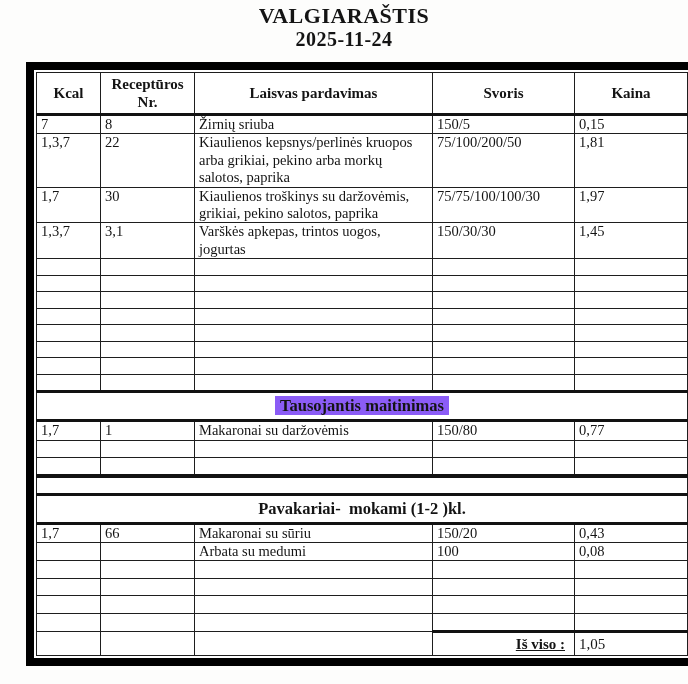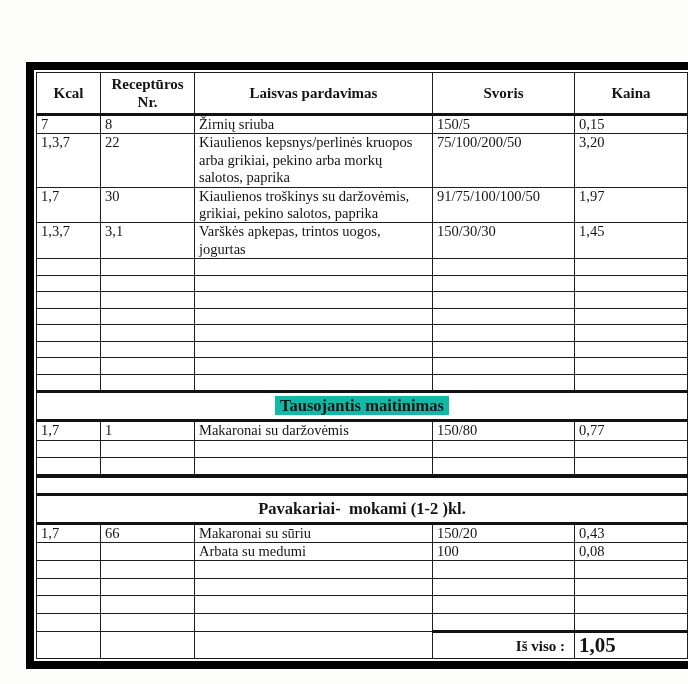--- a/index.html
+++ b/index.html
@@ -70,43 +70,48 @@
     font-weight:bold;
     font-size:16.5px;
     height:26px;
     white-space:pre;
   }
   tr.band td{
     border-top:4px solid #121212;
     border-bottom:3px solid #121212;
     height:15px;
   }
-  .hl{background:#14b8a6;padding:0 5px;}
+  .hl{background:#8b5cf6;padding:0 5px;}
 
   tr.total-row td{height:22px;}
   td.total-label{
     border-top:3.5px solid #121212;
     text-align:right;
     font-weight:bold;
     font-size:15px;
     padding-right:9px;
     vertical-align:middle;
+    text-decoration:underline;
   }
   td.total-value{
     border-top:3.5px solid #121212;
-    font-weight:bold;
-    font-size:21px;
+    font-weight:normal;
+    font-size:15px;
     vertical-align:middle;
   }
 </style>
 </head>
 <body>
 
 <div class="page">
 
+  <div class="titles">
+    <div class="doc-title">VALGIARAŠTIS</div>
+    <div class="doc-date">2025-11-24</div>
+  </div>
 
   <div class="frame">
     <table class="menu">
       <colgroup>
         <col class="c1">
           <col class="c2">
           <col class="c3">
           <col class="c4">
           <col class="c5">
       </colgroup>
@@ -125,27 +130,27 @@
         <td>8</td>
         <td>Žirnių sriuba</td>
         <td>150/5</td>
         <td>0,15</td>
       </tr>
       <tr>
         <td>1,3,7</td>
         <td>22</td>
         <td>Kiaulienos kepsnys/perlinės kruopos arba grikiai, pekino arba morkų salotos, paprika</td>
         <td>75/100/200/50</td>
-        <td>3,20</td>
+        <td>1,81</td>
       </tr>
       <tr>
         <td>1,7</td>
         <td>30</td>
         <td>Kiaulienos troškinys su daržovėmis, grikiai, pekino salotos, paprika</td>
-        <td>91/75/100/100/50</td>
+        <td>75/75/100/100/30</td>
         <td>1,97</td>
       </tr>
       <tr>
         <td>1,3,7</td>
         <td>3,1</td>
         <td>Varškės apkepas, trintos uogos, jogurtas</td>
         <td>150/30/30</td>
         <td>1,45</td>
       </tr>
 

